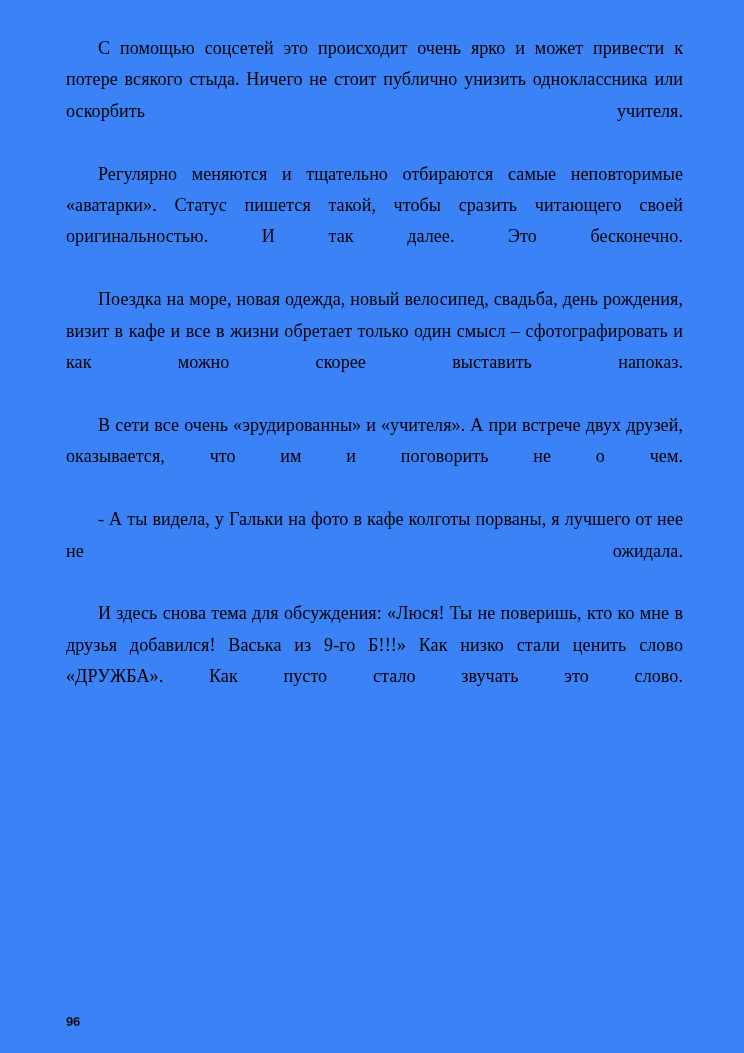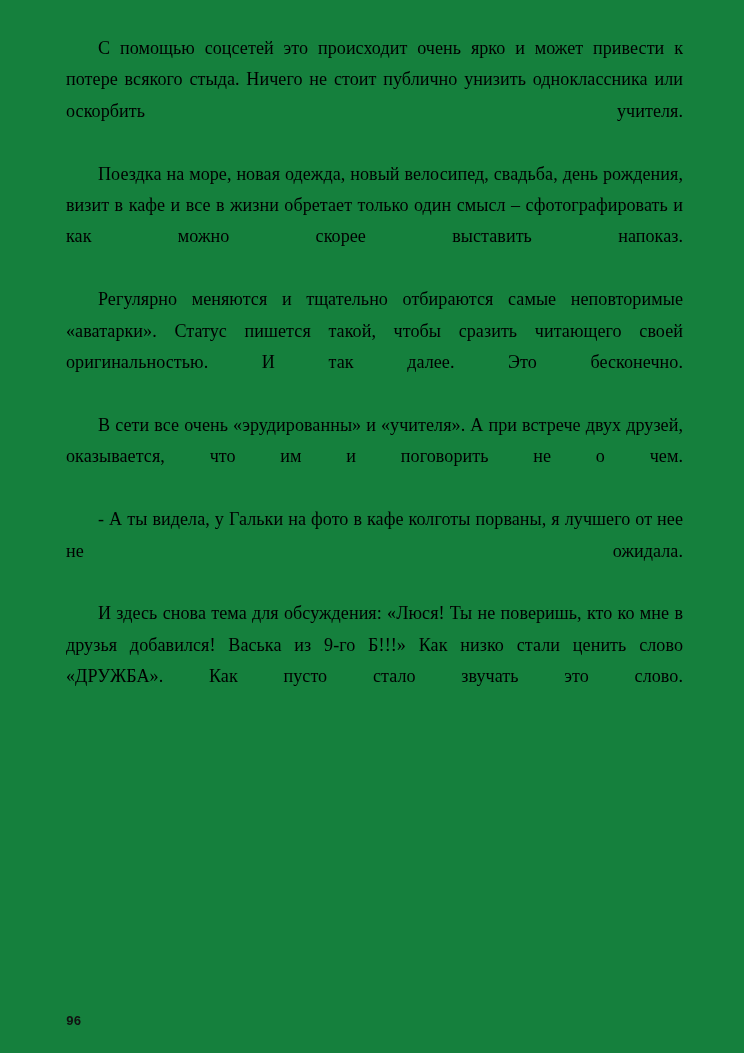--- a/index.html
+++ b/index.html
@@ -10,21 +10,21 @@
   }
   body {
     font-family: "Liberation Serif", "DejaVu Serif", serif;
     color: #000000;
   }
   .page {
     position: relative;
     width: 744px;
     height: 1053px;
     margin: 0 auto;
-    background: #15803d;
+    background: #3b82f6;
     overflow: hidden;
     box-sizing: border-box;
   }
   .text-body {
     position: absolute;
     left: 66px;
     top: 33px;
     width: 617px;
   }
   .para {
@@ -43,37 +43,37 @@
   
   .para::after {
     content: "";
     display: inline-block;
     width: 100%;
   }
   .page-number {
     position: absolute;
     left: 66px;
     top: 1014px;
-    font-family: Liberation Mono, monospace;
+    font-family: Liberation Sans, sans-serif;
     font-size: 13px;
     font-weight: 600;
     line-height: 16px;
     color: #111111;
     letter-spacing: -0.2px;
   }
 </style>
 </head>
 <body>
 
 <div class="page">
 
   <div class="text-body">
     <p class="para">С помощью соцсетей это происходит очень ярко и может привести к потере всякого стыда. Ничего не стоит публично унизить одноклассника или оскорбить учителя.</p>
+    <p class="para">Регулярно меняются и тщательно отбираются самые неповторимые «аватарки». Статус пишется такой, чтобы сразить читающего своей оригинальностью. И так далее. Это бесконечно.</p>
     <p class="para">Поездка на море, новая одежда, новый велосипед, свадьба, день рождения, визит в кафе и все в жизни обретает только один смысл – сфотографировать и как можно скорее выставить напоказ.</p>
-    <p class="para">Регулярно меняются и тщательно отбираются самые неповторимые «аватарки». Статус пишется такой, чтобы сразить читающего своей оригинальностью. И так далее. Это бесконечно.</p>
     <p class="para">В сети все очень «эрудированны» и «учителя». А при встрече двух друзей, оказывается, что им и поговорить не о чем.</p>
     <p class="para">- А ты видела, у Гальки на фото в кафе колготы порваны, я лучшего от нее не ожидала.</p>
     <p class="para">И здесь снова тема для обсуждения: «Люся! Ты не поверишь, кто ко мне в друзья добавился! Васька из 9-го Б!!!» Как низко стали ценить слово «ДРУЖБА». Как пусто стало звучать это слово.</p>
 
   </div>
 
   <div class="page-number">96</div>
 
 </div>
 

